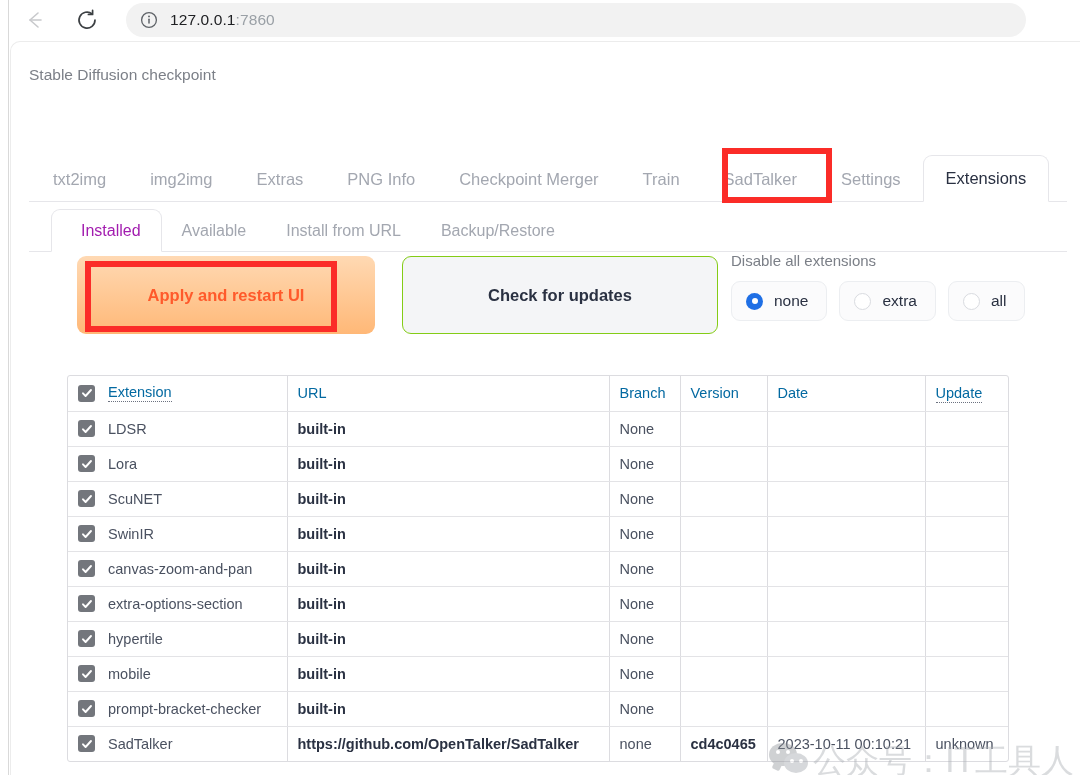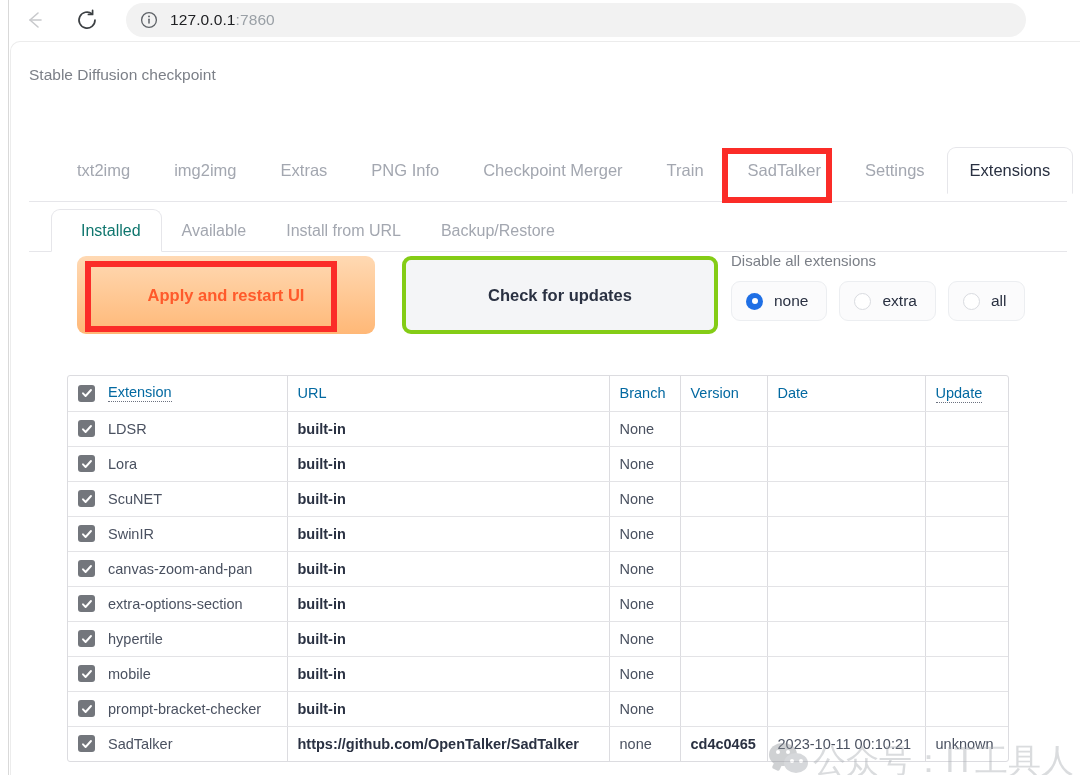--- a/index.html
+++ b/index.html
@@ -72,21 +72,21 @@
     display: flex; align-items: center; justify-content: center;
     font-size: 16px; color: #ffffff; line-height: 1;
   }
 
   
   .tabs-wrap { position: absolute; left: 0; top: 105px; width: 1070px; height: 55px; }
   .tabs-underline {
     position: absolute; left: 18px; top: 54px; width: 1038px; height: 1px;
     background: #e6e6ea;
   }
-  .tabs { position: absolute; left: 44px; top: 0; display: flex; align-items: flex-start; height: 55px; }
+  .tabs { position: absolute; left: 20px; top: 0; display: flex; align-items: flex-end; height: 55px; }
   .tab {
     font-size: 16.5px; color: #a3a7b0; padding: 0 22px; height: 46px;
     display: flex; align-items: center; white-space: nowrap;
   }
   .tab.active {
     color: #2a3142; background: #ffffff;
     border: 1px solid #e6e6ea; border-bottom: 1px solid #ffffff;
     border-top-left-radius: 9px; border-top-right-radius: 9px;
     height: 47px; position: relative; z-index: 3;
   }
@@ -95,37 +95,37 @@
   .subtabs-wrap { position: absolute; left: 18px; top: 160px; width: 1038px; height: 50px; }
   .subtabs-underline {
     position: absolute; left: 0; top: 49px; width: 1038px; height: 1px; background: #e6e6ea;
   }
   .subtabs { position: absolute; left: 22px; top: 0; display: flex; align-items: flex-end; height: 50px; }
   .subtab {
     font-size: 16px; color: #a3a7b0; padding: 0 20px; height: 42px;
     display: flex; align-items: center; white-space: nowrap;
   }
   .subtab.active {
-    color: #0f766e; background: #ffffff;
+    color: #a21caf; background: #ffffff;
     border: 1px solid #e6e6ea; border-bottom: 1px solid #ffffff;
     border-top-left-radius: 9px; border-top-right-radius: 9px;
     height: 43px; position: relative; z-index: 3; padding-left: 29px;
   }
 
   
   .action-row { position: absolute; left: 66px; top: 214px; display: flex; align-items: flex-start; }
   .btn-apply {
     width: 298px; height: 78px; border-radius: 9px;
     background: linear-gradient(180deg, #ffd9b3 0%, #ffb877 100%);
     display: flex; align-items: center; justify-content: center;
     font-size: 16.5px; font-weight: bold; color: #ff5a2b;
   }
   .btn-check {
     width: 316px; height: 78px; border-radius: 9px; margin-left: 27px;
-    background: #f4f5f7; border: 4px solid #84cc16;
+    background: #f4f5f7; border: 1px solid #84cc16;
     display: flex; align-items: center; justify-content: center;
     font-size: 16.5px; font-weight: bold; color: #2a3142;
   }
   .disable-block { position: absolute; left: 720px; top: 210px; }
   .disable-label { font-size: 15px; color: #7b7f87; margin-bottom: 12px; }
   .radio-group { display: flex; }
   .radio-pill {
     height: 40px; border: 1px solid #eceef1; border-radius: 9px;
     background: #fbfbfc; display: flex; align-items: center;
     padding: 0 18px 0 14px; margin-right: 12px;

